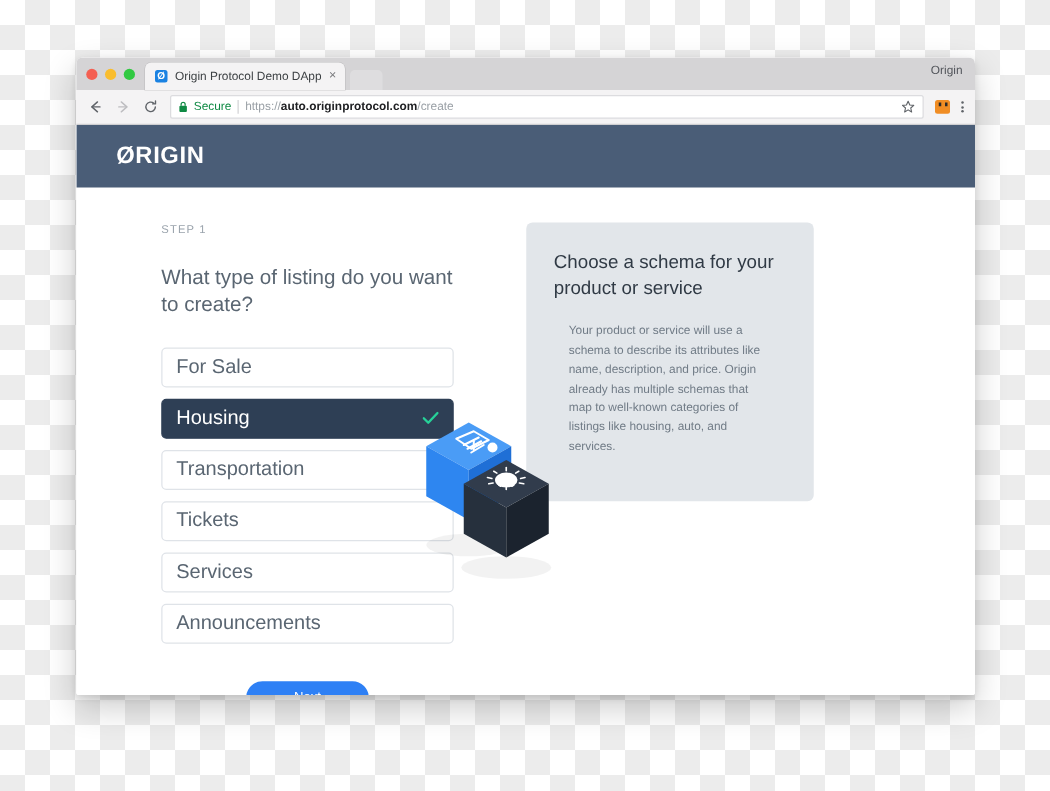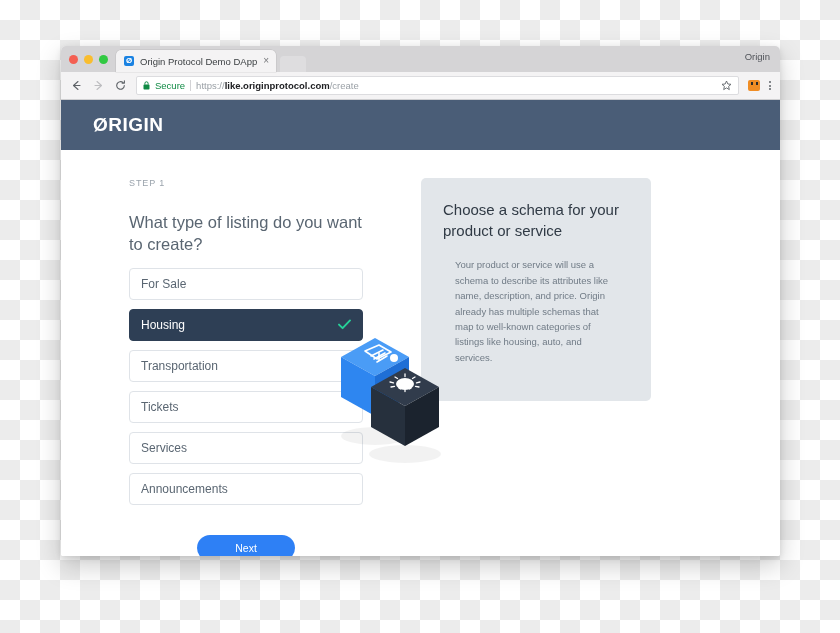--- a/index.html
+++ b/index.html
@@ -219,37 +219,37 @@
     font-size: 9px;
     letter-spacing: 0.9px;
     color: #9aa3ac;
     margin-bottom: 24px;
   }
   .headline {
     font-size: 16.5px;
     line-height: 1.32;
     color: #5a6672;
     font-weight: normal;
-    margin: 0 0 12px 0;
+    margin: 0 0 22px 0;
   }
 
   .option-list {
     display: flex;
     flex-direction: column;
     gap: 9px;
   }
   .option {
     height: 30px;
     border: 1px solid #dfe3e8;
     border-radius: 4px;
     background: #ffffff;
     display: flex;
     align-items: center;
     padding: 0 11px;
-    font-size: 12px;
+    font-size: 16px;
     color: #5a6672;
     position: relative;
   }
   .option.selected {
     background: #2e3f55;
     border-color: #2e3f55;
     color: #ffffff;
   }
   .option .check {
     margin-left: auto;
@@ -358,21 +358,21 @@
 
     <div class="omnibox">
       <span class="lock-icon">
         <svg width="7" height="9" viewBox="0 0 7 9">
             <rect x="0.5" y="3.6" width="6" height="5" rx="0.8" fill="currentColor"></rect>
             <path d="M1.9 3.6 V2.4 a1.6 1.6 0 0 1 3.2 0 V3.6" fill="none" stroke="currentColor" stroke-width="1"></path>
           </svg>
       </span>
       <span class="secure-label">Secure</span>
       <span class="omnibox-sep"></span>
-      <span class="url"><span class="scheme">https://</span><span class="host">like.originprotocol.com</span><span class="path">/create</span></span>
+      <span class="url"><span class="scheme">https://</span><span class="host">auto.originprotocol.com</span><span class="path">/create</span></span>
       <span class="star-icon">
         <svg width="11" height="11" viewBox="0 0 11 11">
             <path d="M5.5 1 L6.85 4.0 L10 4.3 L7.6 6.4 L8.3 9.6 L5.5 7.9 L2.7 9.6 L3.4 6.4 L1 4.3 L4.15 4.0 Z" fill="none" stroke="currentColor" stroke-width="0.9" stroke-linejoin="round"></path>
           </svg>
       </span>
     </div>
 
     <span class="ext-icon"></span>
     <span class="menu-dots">
       <span></span>

